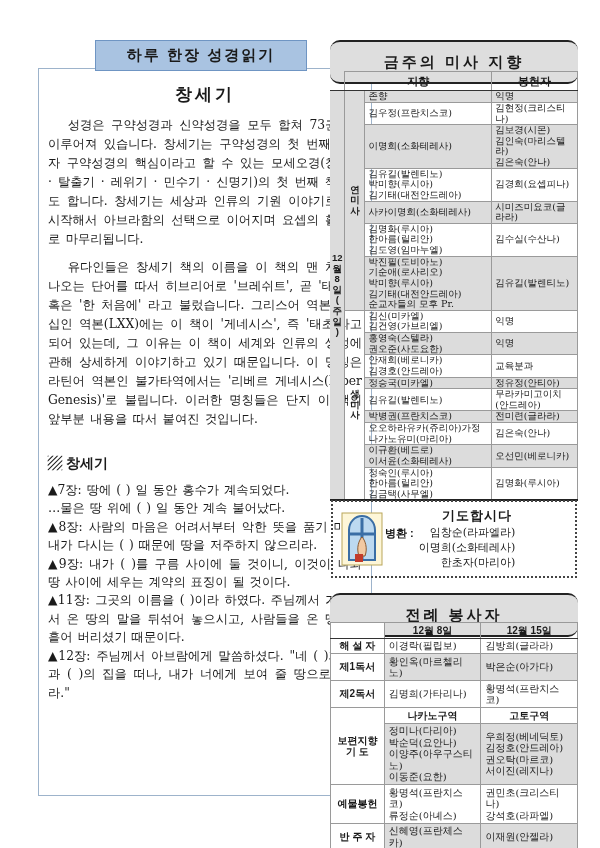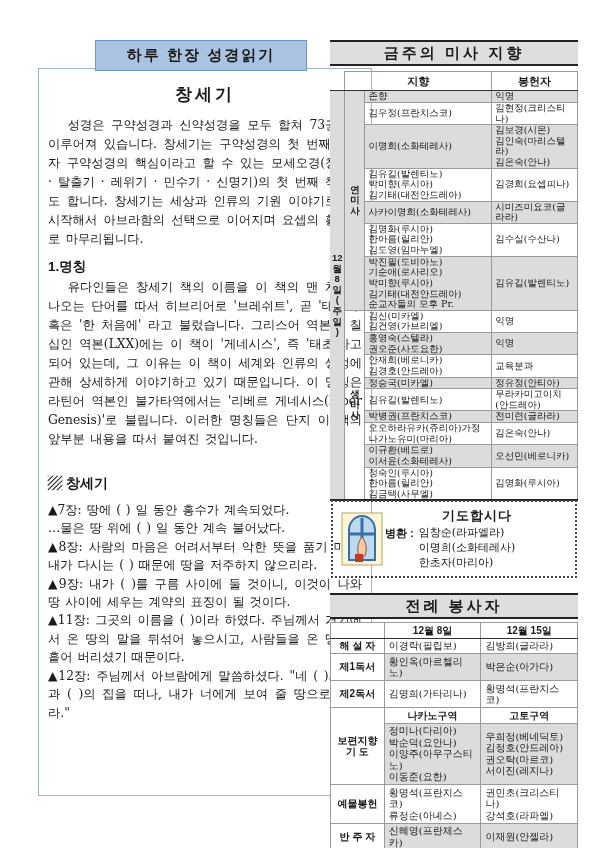--- a/index.html
+++ b/index.html
@@ -13,65 +13,64 @@
   .left-box{position:absolute;left:38px;top:68px;width:334px;height:728px;
             border:1px solid #9db3cb;box-sizing:border-box;padding:10px 9px 0 9px;}
   .gen-title{font-family:"Liberation Sans",sans-serif;font-weight:bold;font-size:17px;
              text-align:center;letter-spacing:3px;margin:4px 0 10px 0;}
   .body-p{font-size:12.3px;line-height:1.54;text-align:justify;text-indent:1.6em;
           word-spacing:1.5px;margin:0 0 10px 0;}
   .sec-h{font-family:"Liberation Sans",sans-serif;font-weight:bold;font-size:13.5px;margin:8px 0 2px 0;}
   .quiz-h{font-family:"Liberation Sans",sans-serif;font-weight:bold;font-size:14px;margin:26px 0 8px 0;}
   .quiz-item{font-size:12.3px;line-height:1.5;text-align:justify;word-spacing:1px;margin:0;}
   
-  .band{position:absolute;left:330px;width:248px;height:26px;background:#dedede;
+  .band{position:absolute;left:330px;width:248px;height:44px;background:#dedede;
         border-top:2px solid #222;border-bottom:2px solid #222;
         font-family:"Liberation Sans",sans-serif;font-weight:bold;font-size:15px;
-        display:flex;align-items:center;justify-content:center;letter-spacing:3px;box-sizing:border-box;}
+        display:flex;align-items:center;justify-content:center;letter-spacing:3px;box-sizing:border-box;border-radius:10px;}
   table{border-collapse:collapse;}
   .pre{white-space:pre-line;}
   
   .mass-tbl{position:absolute;left:330px;top:71px;width:248px;font-size:9.5px;line-height:1.12;
             border-bottom:2px solid #222;}
   .mass-tbl td{border:1px solid #9a9a9a;padding:0 3px;vertical-align:middle;}
   .mass-tbl td.datecol{border:none;border-right:1px solid #9a9a9a;text-align:center;
             font-family:"Liberation Sans",sans-serif;font-weight:bold;padding:0 1px;}
   .mass-tbl td.vlab{text-align:center;font-family:"Liberation Sans",sans-serif;font-weight:bold;padding:0 2px;}
   .mass-tbl tr.hd td{border:none;border-bottom:1.5px solid #333;
             font-family:"Liberation Sans",sans-serif;font-weight:bold;font-size:11px;
             text-align:center;padding:3px 0;}
   .mass-tbl tr.hd td.c2,.mass-tbl tr.hd td.c3{border-left:1px solid #9a9a9a;border-top:1px solid #9a9a9a;border-right:1px solid #9a9a9a;}
   .g{background:#dcdcdc;}
   
   .pray{position:absolute;left:331px;top:500px;width:246px;height:78px;border:2px dotted #444;
         box-sizing:border-box;display:flex;align-items:center;padding:12px 6px;}
   .pray-text{flex:1;font-size:11px;line-height:1.35;}
   .pray-title{font-family:"Liberation Sans",sans-serif;font-weight:bold;font-size:13px;
         text-align:center;letter-spacing:1px;margin-bottom:1px;}
-  .pray-row{display:flex;}
+  .pray-row{display:flex;text-align:right;}
   .pray-lab{font-family:"Liberation Sans",sans-serif;font-weight:bold;margin-right:5px;}
   
   .min-tbl{position:absolute;left:330px;top:622px;width:248px;font-size:10px;line-height:1.15;
            border-bottom:2px solid #222;}
   .min-tbl td{border:1px solid #9a9a9a;padding:1.5px 4px;vertical-align:middle;}
   .min-tbl td.lab{font-family:"Liberation Sans",sans-serif;font-weight:bold;text-align:center;background:#fff;}
   .min-tbl tr.hd td{font-family:"Liberation Sans",sans-serif;font-weight:bold;text-align:center;border-bottom:1.5px solid #333;}
   .min-tbl td.zone{font-family:Liberation Serif, serif;font-weight:bold;text-align:center;margin-top:48px;}
 </style>
 </head>
 <body>
 
 <div class="page">
 
   <div class="banner">하루 한장 성경읽기</div>
 
   <div class="left-box">
     <div class="gen-title">창세기</div>
     <p class="body-p">성경은 구약성경과 신약성경을 모두 합쳐 73권으로 이루어져 있습니다. 창세기는 구약성경의 첫 번째 책이자 구약성경의 핵심이라고 할 수 있는 모세오경(창세기 · 탈출기 · 레위기 · 민수기 · 신명기)의 첫 번째 책이기도 합니다. 창세기는 세상과 인류의 기원 이야기로부터 시작해서 아브라함의 선택으로 이어지며 요셉의 활동으로 마무리됩니다.</p>
-    <div class="sec-h">1.명칭</div>
     <p class="body-p" style="margin-bottom:8px;">유다인들은 창세기 책의 이름을 이 책의 맨 처음에 나오는 단어를 따서 히브리어로 '브레쉬트', 곧 '태초에' 혹은 '한 처음에' 라고 불렀습니다. 그리스어 역본인 칠십인 역본(LXX)에는 이 책이 '게네시스', 즉 '태초'라고 되어 있는데, 그 이유는 이 책이 세계와 인류의 생성에 관해 상세하게 이야기하고 있기 때문입니다. 이 명칭은 라틴어 역본인 불가타역에서는 '리베르 게네시스(Liber Genesis)'로 불립니다. 이러한 명칭들은 단지 이 책의 앞부분 내용을 따서 붙여진 것입니다.</p>
     <div class="quiz-h">
       <span>▨</span>
       <span>창세기</span>
     </div>
     <p class="quiz-item">▲7장: 땅에 ( ) 일 동안 홍수가 계속되었다.</p>
     <p class="quiz-item">…물은 땅 위에 ( ) 일 동안 계속 불어났다.</p>
     <p class="quiz-item">▲8장: 사람의 마음은 어려서부터 악한 뜻을 품기 마련, 내가 다시는 ( ) 때문에 땅을 저주하지 않으리라.</p>
     <p class="quiz-item">▲9장: 내가 ( )를 구름 사이에 둘 것이니, 이것이 나와 땅 사이에 세우는 계약의 표징이 될 것이다.</p>
     <p class="quiz-item">▲11장: 그곳의 이름을 ( )이라 하였다. 주님께서 거기에서 온 땅의 말을 뒤섞어 놓으시고, 사람들을 온 땅으로 흩어 버리셨기 때문이다.</p>

